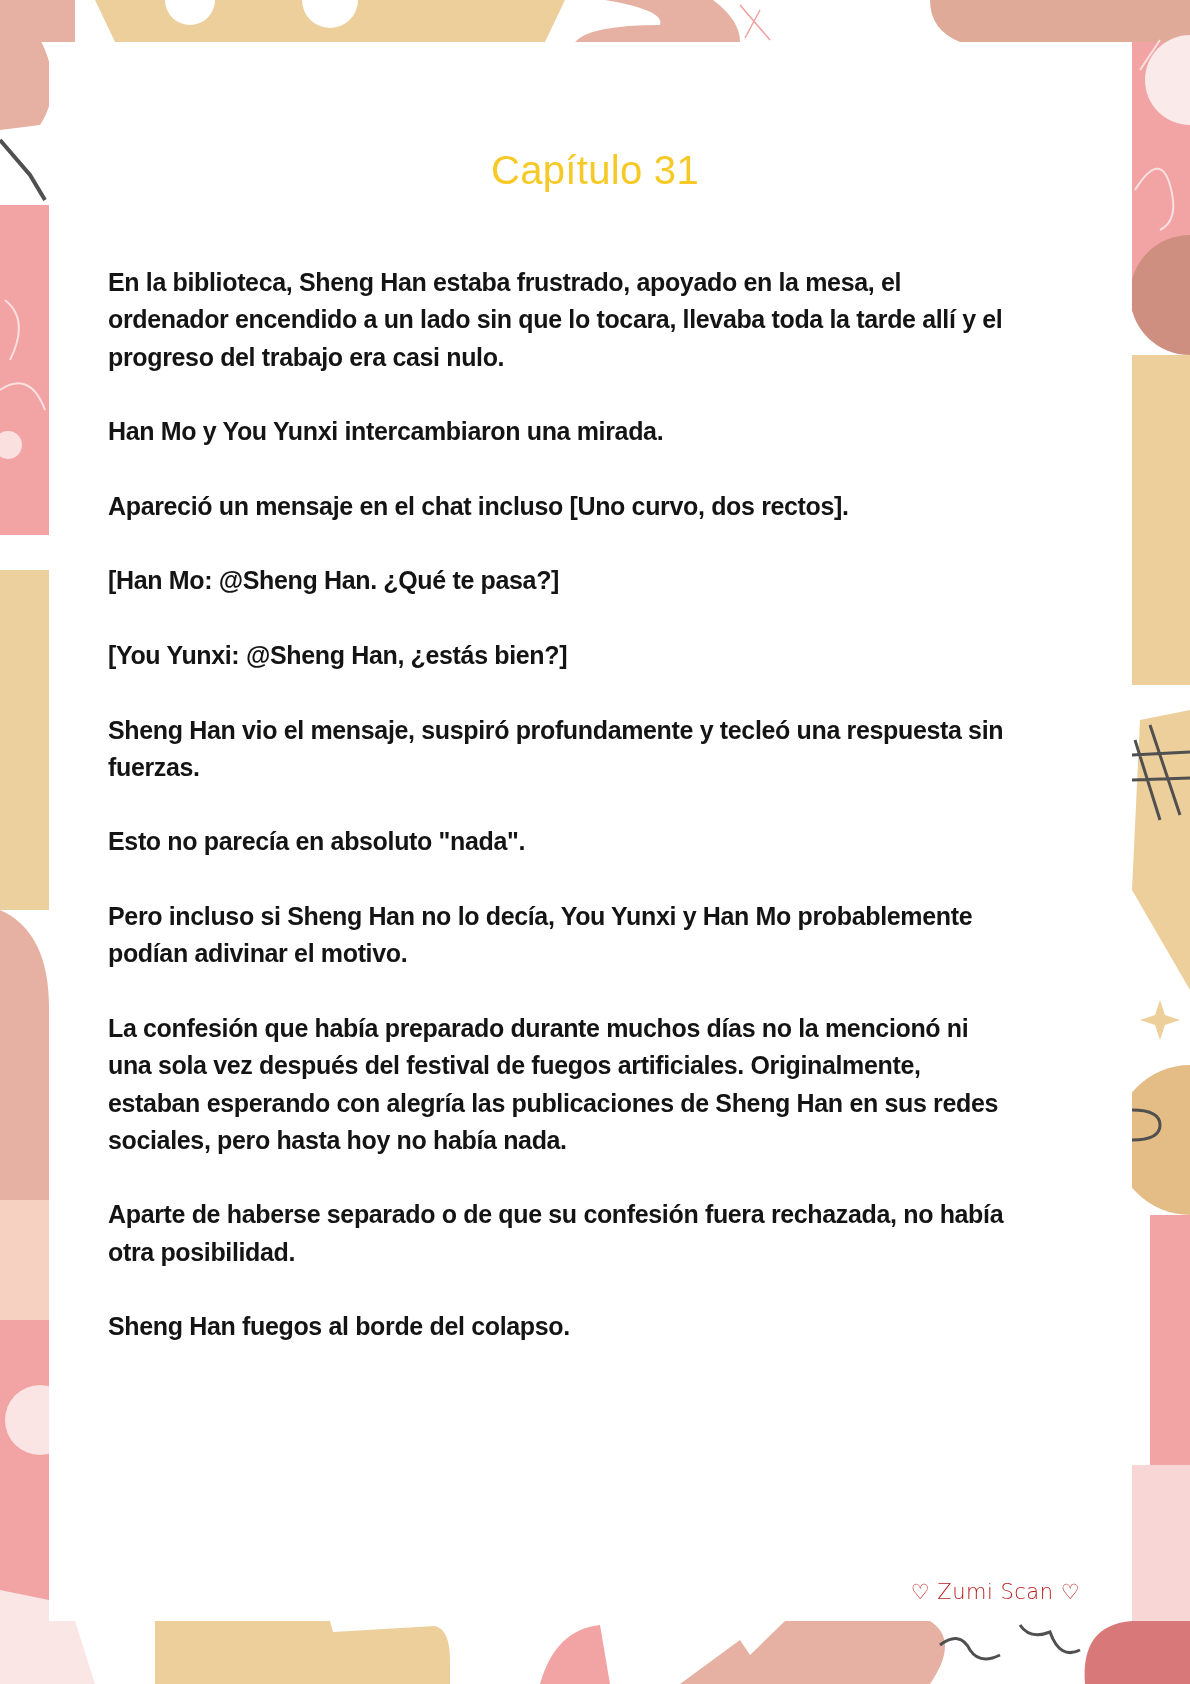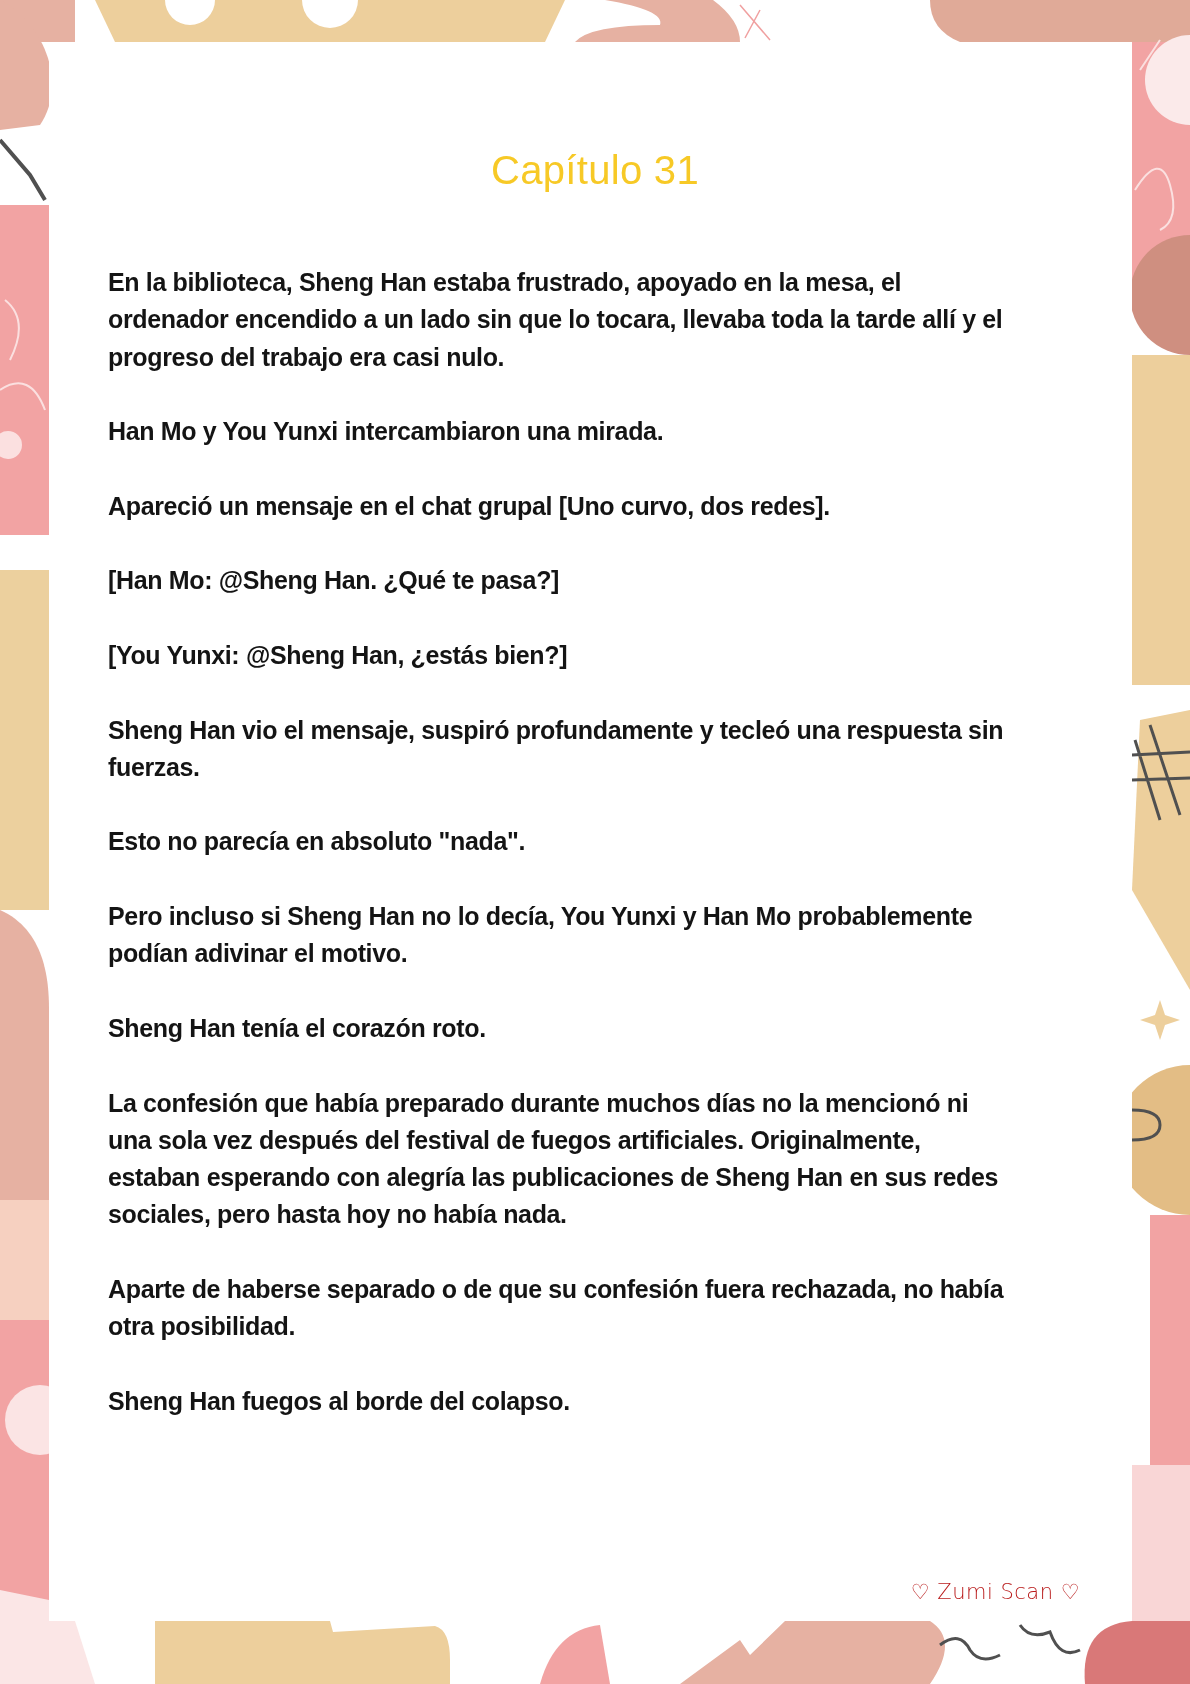--- a/index.html
+++ b/index.html
@@ -78,29 +78,28 @@
 
 <div class="page"></div>
 
 <h1 class="title" style="margin:0;font-weight:normal;">Capítulo 31</h1>
 
 <div class="body-text">
   <p class="para">En la biblioteca, Sheng Han estaba frustrado, apoyado en la mesa, el
 ordenador encendido a un lado sin que lo tocara, llevaba toda la tarde allí y el
 progreso del trabajo era casi nulo.</p>
   <p class="para">Han Mo y You Yunxi intercambiaron una mirada.</p>
-  <p class="para">Apareció un mensaje en el chat grupal [Uno curvo, dos redes].</p>
+  <p class="para">Apareció un mensaje en el chat incluso [Uno curvo, dos rectos].</p>
   <p class="para">[Han Mo: @Sheng Han. ¿Qué te pasa?]</p>
   <p class="para">[You Yunxi: @Sheng Han, ¿estás bien?]</p>
   <p class="para">Sheng Han vio el mensaje, suspiró profundamente y tecleó una respuesta sin
 fuerzas.</p>
   <p class="para">Esto no parecía en absoluto "nada".</p>
   <p class="para">Pero incluso si Sheng Han no lo decía, You Yunxi y Han Mo probablemente
 podían adivinar el motivo.</p>
-  <p class="para">Sheng Han tenía el corazón roto.</p>
   <p class="para">La confesión que había preparado durante muchos días no la mencionó ni
 una sola vez después del festival de fuegos artificiales. Originalmente,
 estaban esperando con alegría las publicaciones de Sheng Han en sus redes
 sociales, pero hasta hoy no había nada.</p>
   <p class="para">Aparte de haberse separado o de que su confesión fuera rechazada, no había
 otra posibilidad.</p>
   <p class="para">Sheng Han fuegos al borde del colapso.</p>
 </div>
 
 <div class="signature">♡ Zumi Scan ♡</div>

